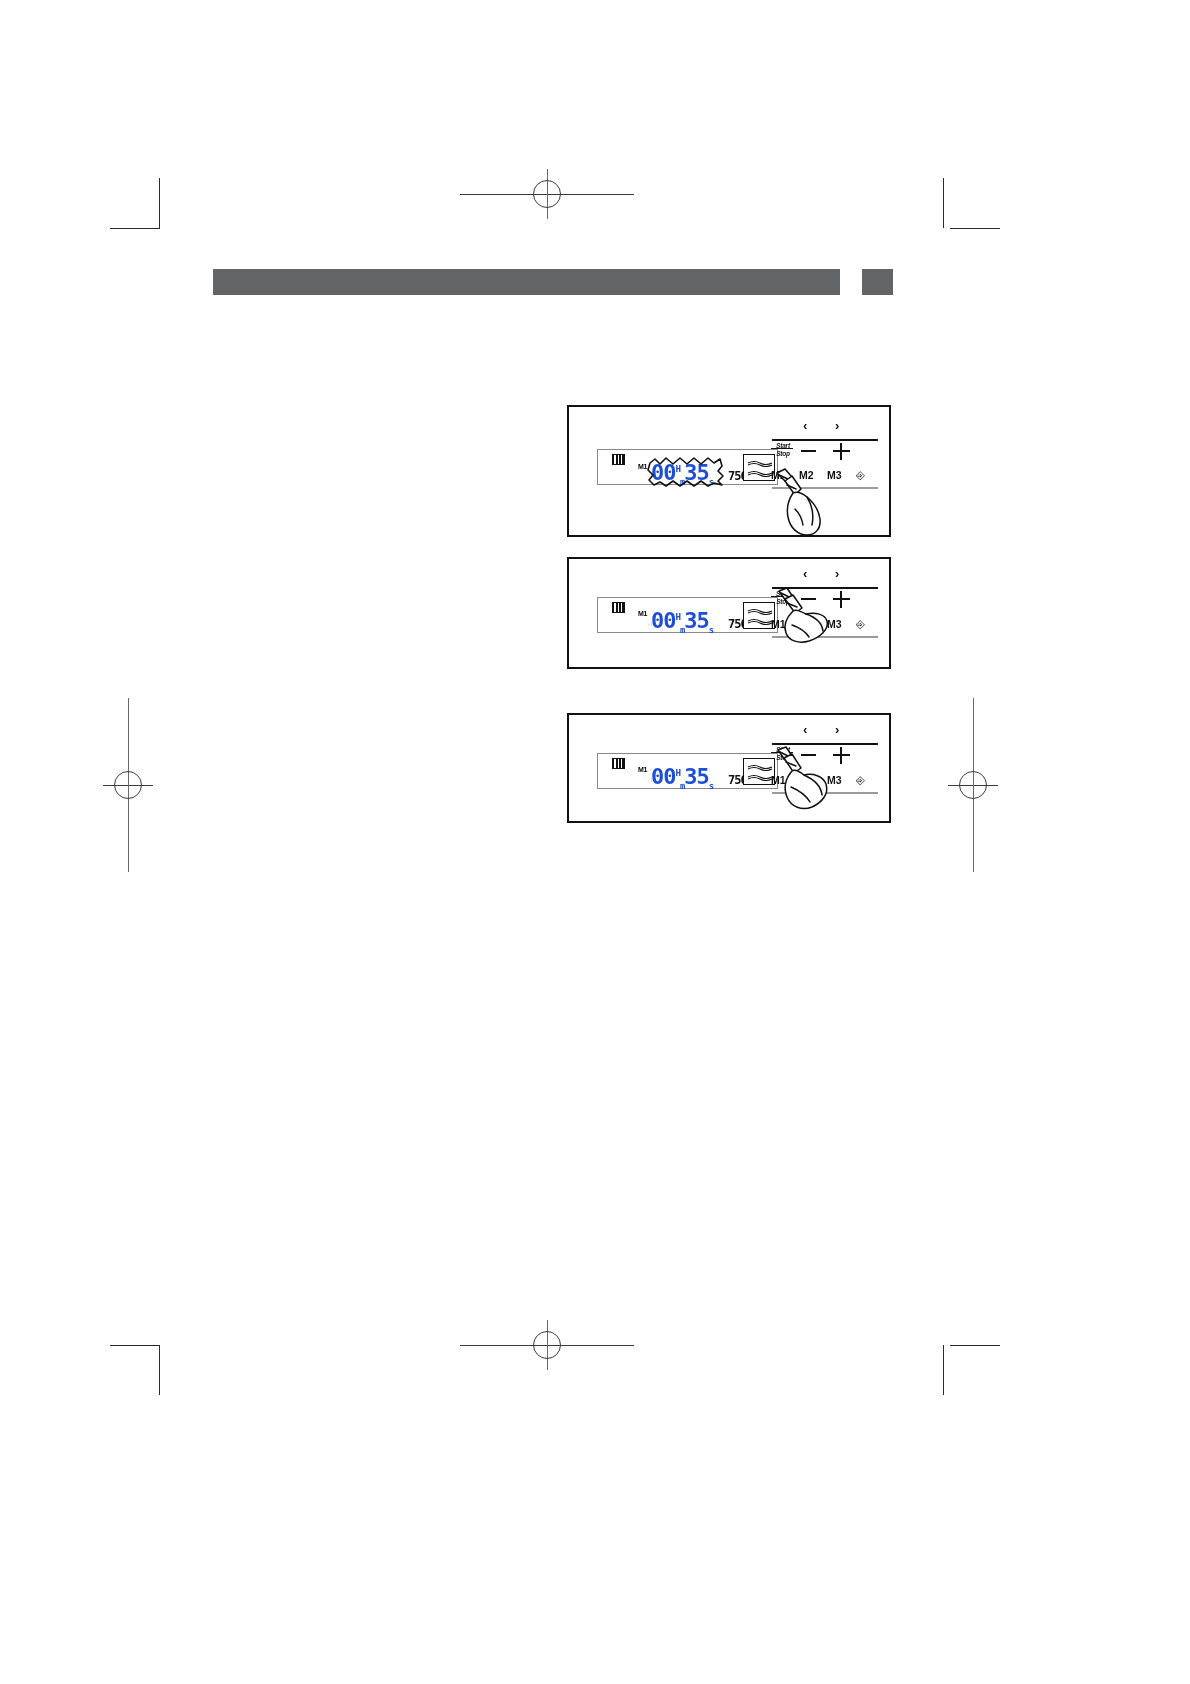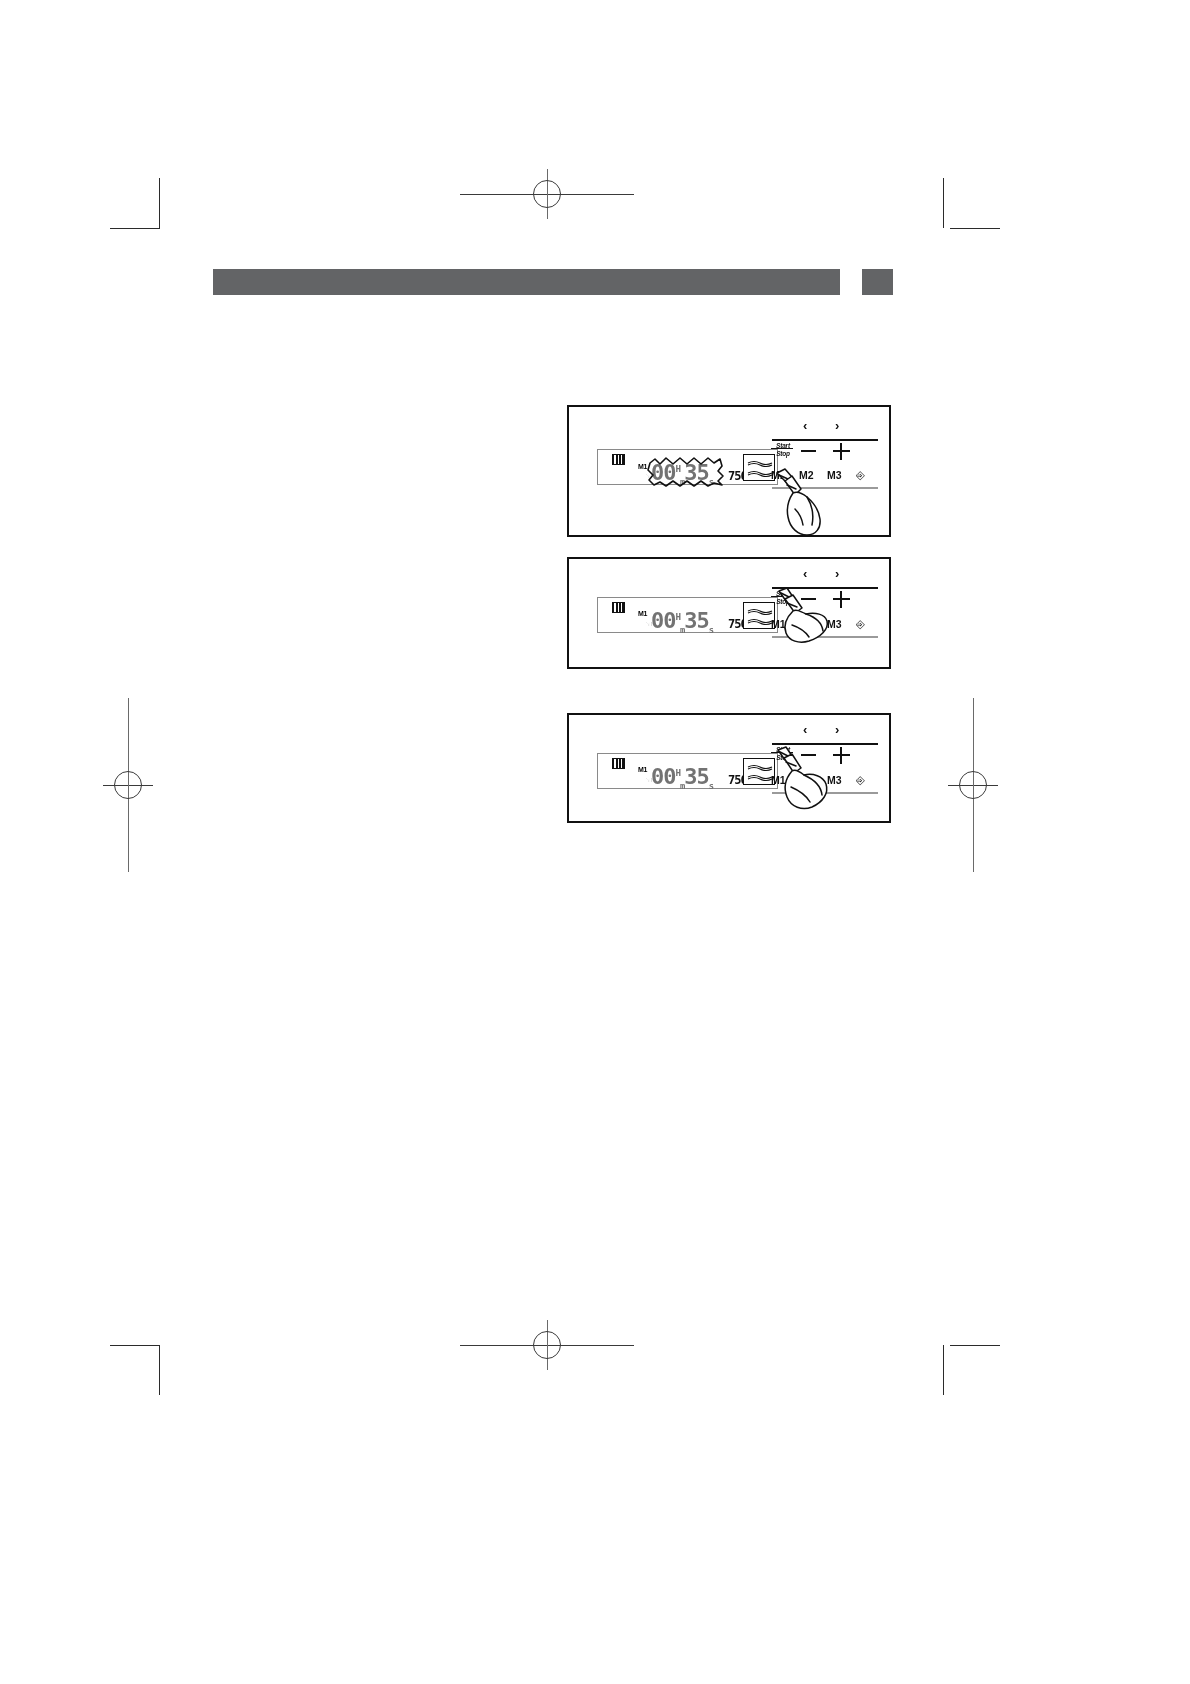--- a/index.html
+++ b/index.html
@@ -37,21 +37,21 @@
   .glyph-grill{position:absolute;width:13px;height:11px;box-sizing:border-box;
       border:1.6px solid #111;background:
       repeating-linear-gradient(90deg,#111 0 1.4px,#fff 1.4px 3.1px);}
 
   
   .lcd-m1{position:absolute;font-size:7px;font-weight:700;letter-spacing:-.3px;
           line-height:1;}
 
   
   .lcd-time{position:absolute;font-family:"DejaVu Sans Mono",monospace;
-            font-weight:700;letter-spacing:-1px;line-height:1;color:#737373;}
+            font-weight:700;letter-spacing:-1px;line-height:1;color:#1d4ed8;}
   .lcd-time .u{font-size:.42em;vertical-align:super;font-weight:700;}
   .lcd-time .u-low{font-size:.40em;vertical-align:sub;font-weight:700;}
   .lcd-spk{position:absolute;font-size:9px;line-height:1;color:#111;
            transform:scaleX(.8);}
 
   
   .lcd-power{position:absolute;font-family:"DejaVu Sans Mono",monospace;
              font-weight:700;line-height:1;color:#111;letter-spacing:-1px;}
   .lcd-power .w{font-size:.52em;vertical-align:baseline;font-weight:700;}
 

